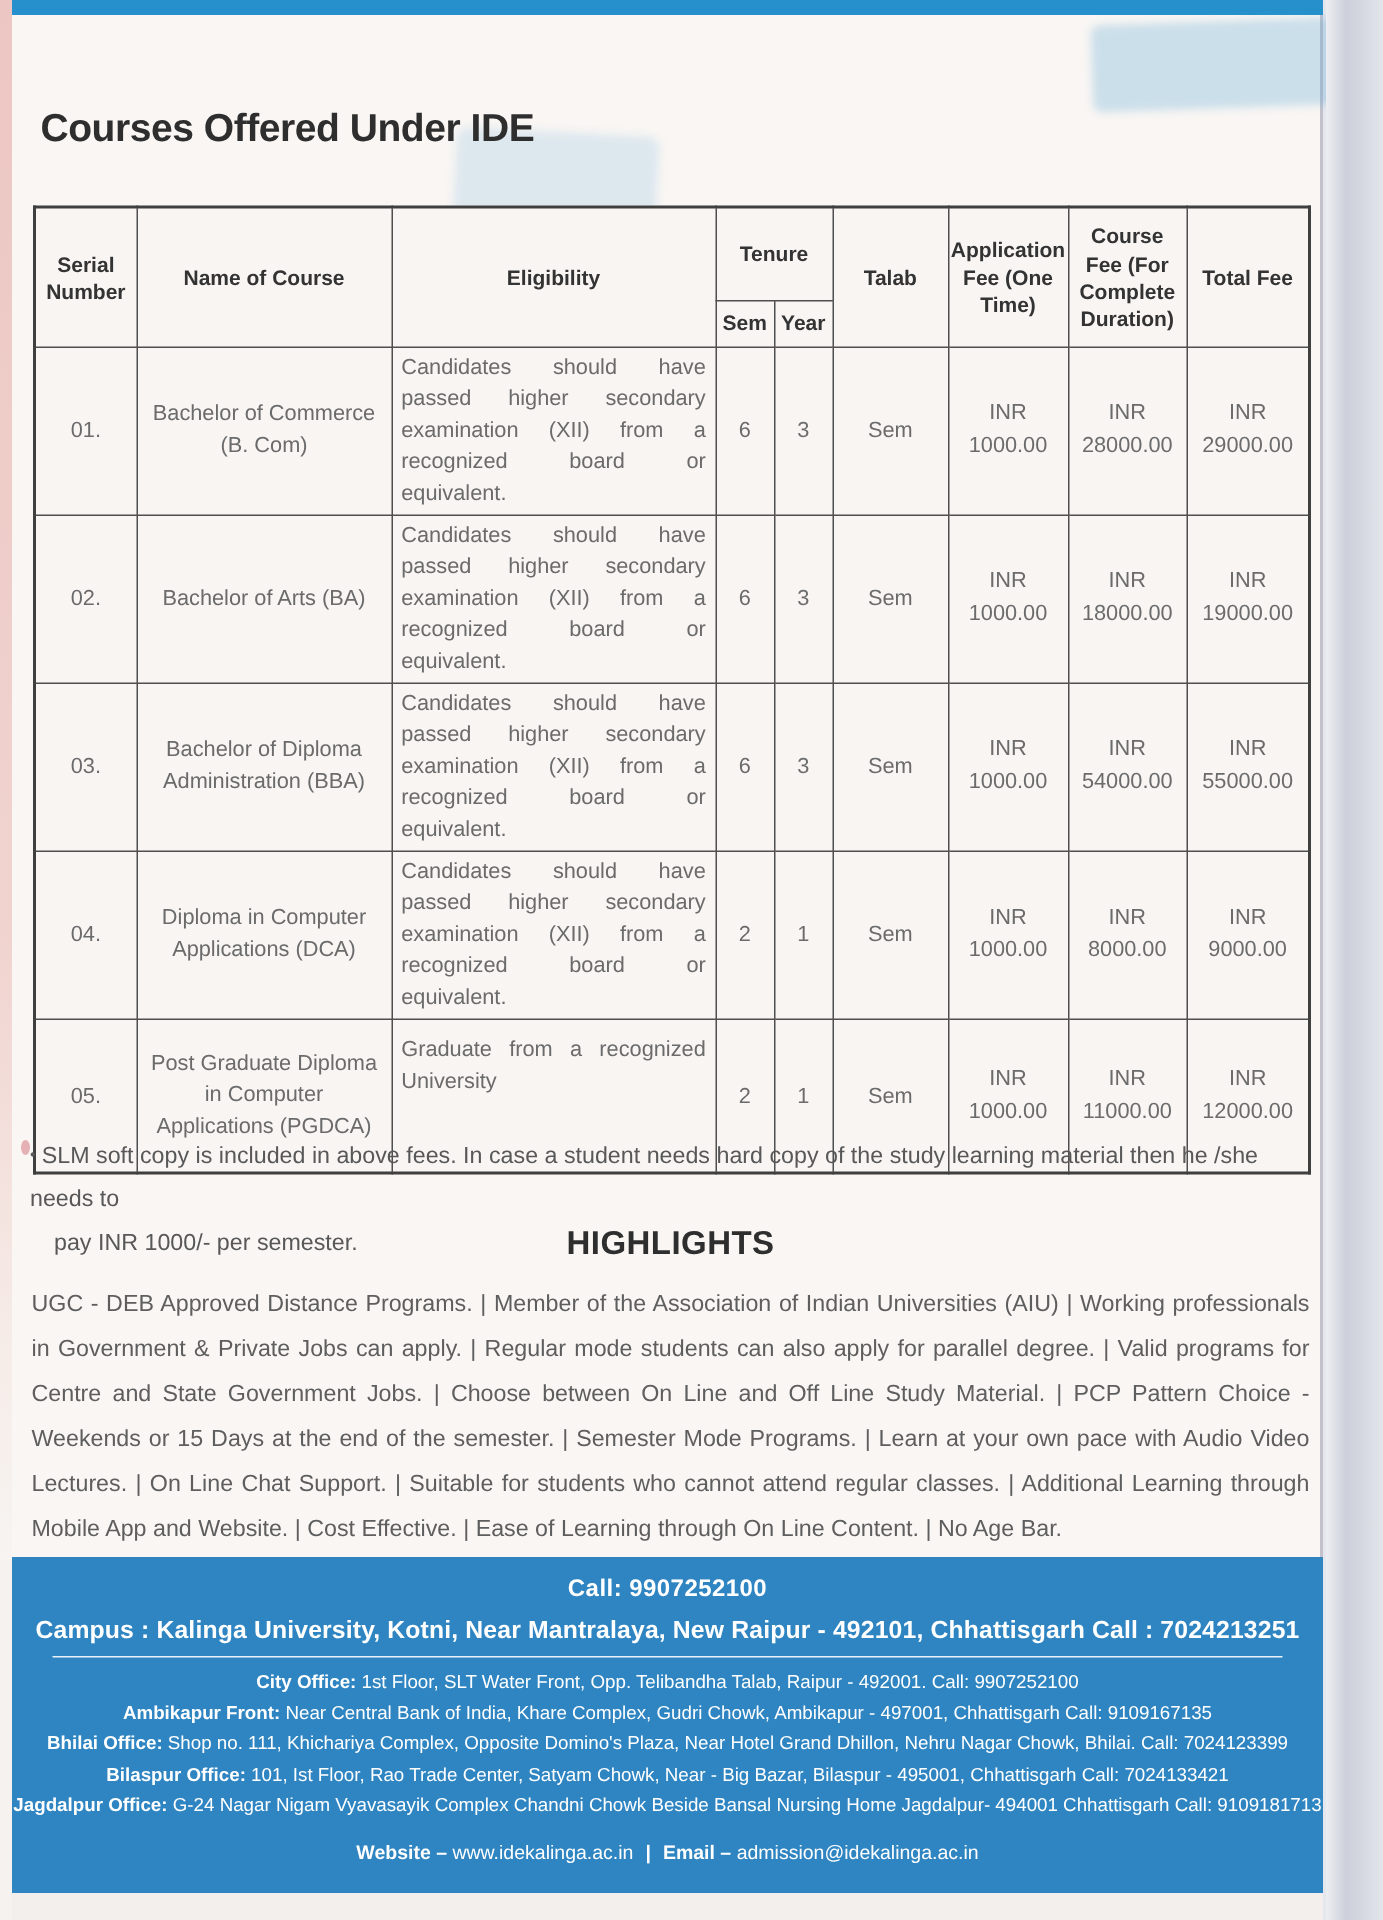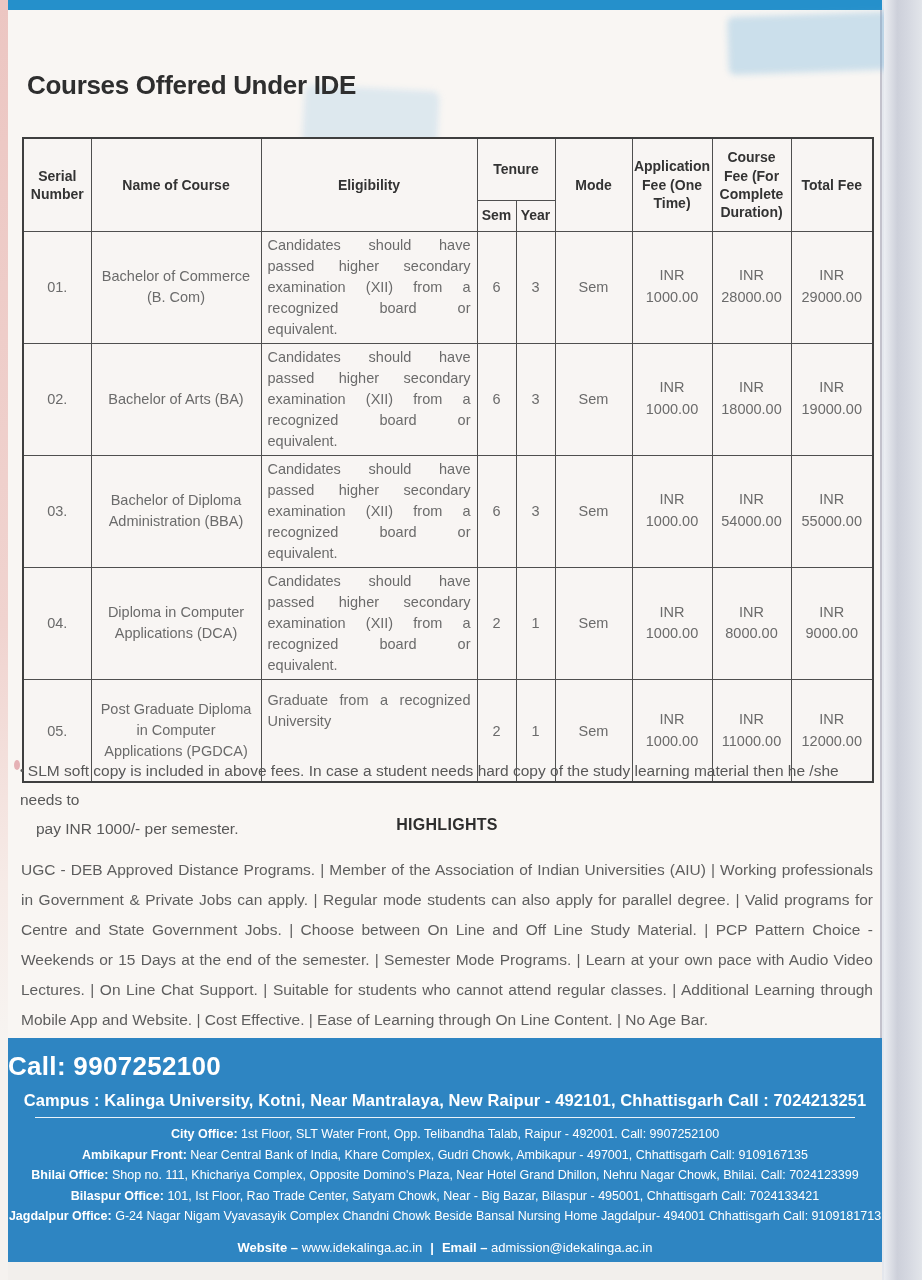--- a/index.html
+++ b/index.html
@@ -47,27 +47,27 @@
   td.c-fee { text-align:center; line-height:1.5; }
   .fee-cur, .fee-amt { display:block; }
 
   
   .note { position:absolute; left:12px; top:756px; width:858px; font-size:15.5px; color:#585858; line-height:29px; }
   .note .marker { font-size:11px; vertical-align:2px; padding-right:4px; }
   .note .note-text2 { display:block; padding-left:16px; }
 
   
   .hl-title { position:absolute; left:14px; top:816px; width:850px; text-align:center;
-    font-size:16px; font-weight:bold; color:#2e2e2e; letter-spacing:0.3px; }
+    font-size:22px; font-weight:bold; color:#2e2e2e; letter-spacing:0.3px; }
   .hl-body { position:absolute; left:13px; top:855px; width:852px; font-size:15.5px; color:#5e5e5e;
     line-height:30px; text-align:justify; }
 
   
   .footer { position:absolute; left:0; top:1038px; width:874px; height:224px; background:#2e85c2; color:#fff; }
-  .f-call { text-align:left; font-size:26px; font-weight:bold; margin-top:13px; letter-spacing:0.3px; }
+  .f-call { text-align:center; font-size:16px; font-weight:bold; margin-top:13px; letter-spacing:0.3px; }
   .f-campus { text-align:center; font-size:16.5px; font-weight:bold; margin-top:9px; letter-spacing:0.1px; }
   .f-line { border:none; border-top:1.5px solid rgba(255,255,255,0.9); width:820px; margin:7px auto 6px auto; }
   .f-offices { text-align:center; font-size:12.5px; line-height:20.5px; }
   .f-office b { font-weight:bold; }
   .f-web { text-align:center; font-size:13px; margin-top:13px; }
   .f-web b { font-weight:bold; }
   .f-sep { padding:0 8px; font-weight:bold; }
   .below-footer { position:absolute; left:0; top:1262px; width:874px; height:18px; background:#f2efec; }
 </style>
 </head>
@@ -98,21 +98,21 @@
         <col style="width:80px">
           <col style="width:79px">
           <col style="width:82px">
       </colgroup>
       <thead>
         <tr class="hdr-main">
           <th rowspan="2">Serial Number</th>
           <th rowspan="2">Name of Course</th>
           <th rowspan="2">Eligibility</th>
           <th colspan="2">Tenure</th>
-          <th rowspan="2">Mode</th>
+          <th rowspan="2">Talab</th>
           <th rowspan="2">Application Fee (One Time)</th>
           <th rowspan="2">Course Fee (For Complete Duration)</th>
           <th rowspan="2">Total Fee</th>
         </tr>
         <tr class="hdr-sub">
           <th>Sem</th>
           <th>Year</th>
         </tr>
       </thead>
       <tbody>

